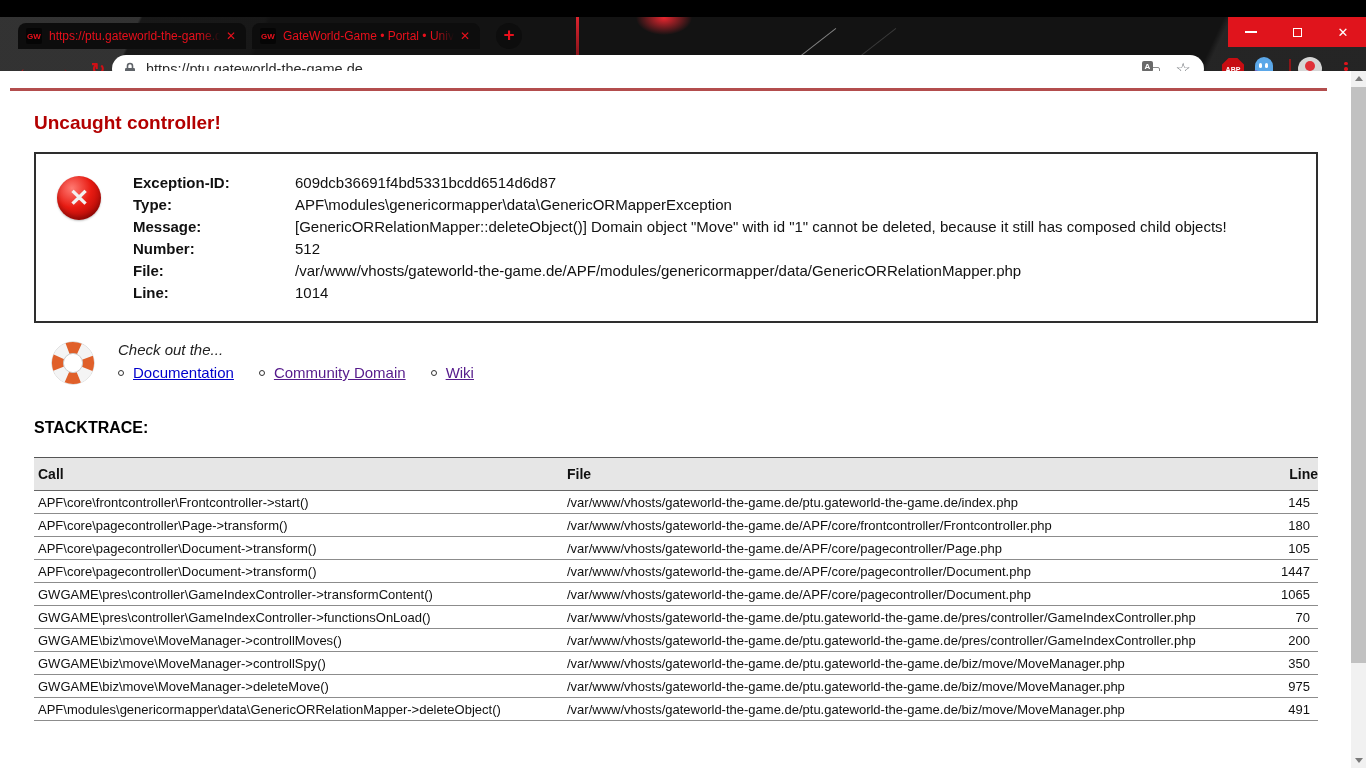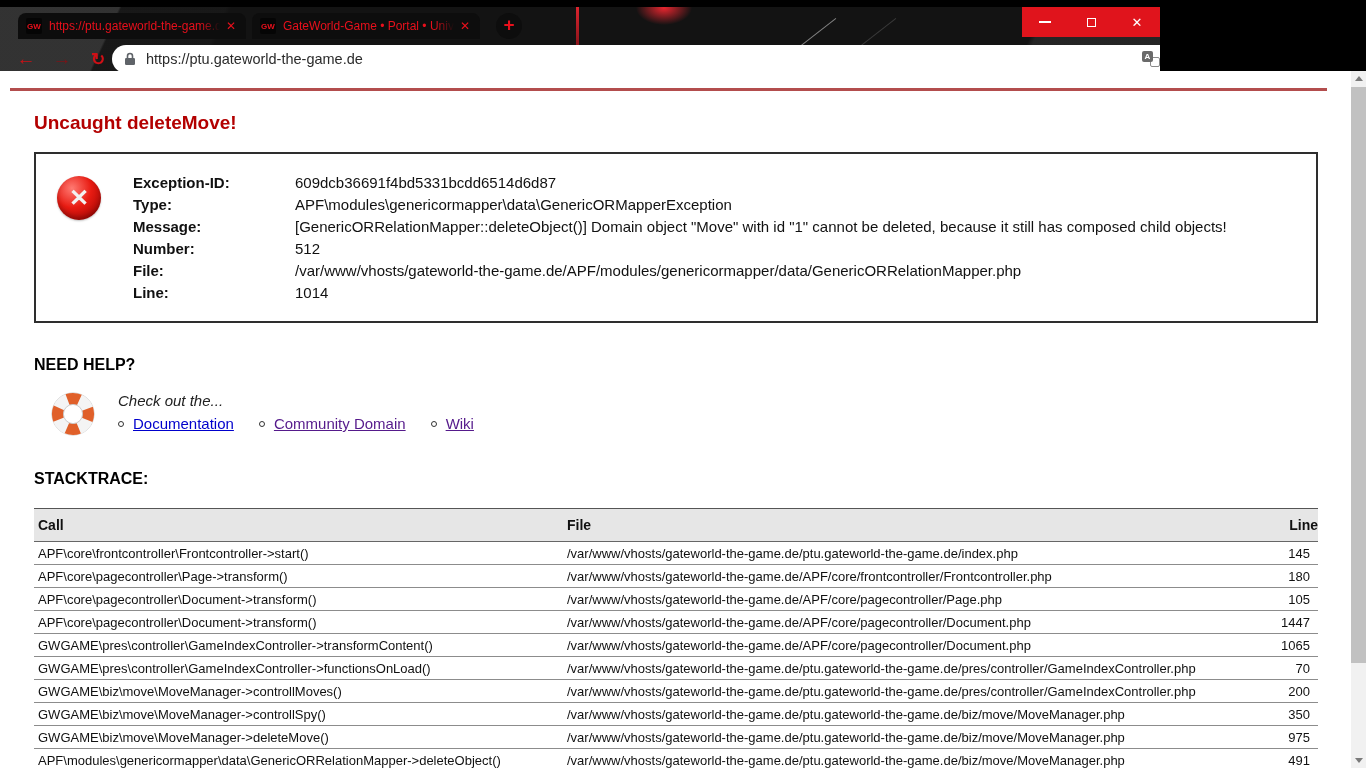--- a/index.html
+++ b/index.html
@@ -1,20 +1,20 @@
 <!DOCTYPE html>
 <html><head>
 <meta charset="utf-8">
 <style>
   html,body{margin:0;padding:0;width:1366px;height:768px;overflow:hidden;background:#000;
     font-family:"Liberation Sans", sans-serif;}
   *{box-sizing:border-box;}
 
   
-  .chrome{position:absolute;top:7px;left:0;width:1160px;height:71px;background:
+  .chrome{position:absolute;top:17px;left:0;width:1366px;height:71px;background:
     linear-gradient(115deg, rgba(82,82,82,.50) 0 10%, rgba(40,40,40,.25) 10.2% 19%, transparent 19.4%),
     linear-gradient(295deg, rgba(70,70,70,.35) 0 12%, transparent 12.5%),
     #131313;overflow:hidden;}
   .art-red-line{position:absolute;left:576px;top:0;width:3px;height:66px;
     background:linear-gradient(#ff2733,#5c060b);opacity:.85;}
   .art-red-glow{position:absolute;left:636px;top:-16px;width:56px;height:34px;border-radius:50%;
     background:radial-gradient(closest-side, rgba(255,40,50,.9), rgba(255,40,50,0));}
   .art-streak{position:absolute;left:800px;top:-6px;width:1px;height:90px;background:rgba(220,220,220,.55);
     transform:rotate(52deg);}
   .art-streak.b{left:860px;opacity:.35;}
@@ -198,21 +198,21 @@
       <i></i>
       <i></i>
       <i></i>
     </div>
 
   <div class="chrome-bottom"></div>
 </div>
 
 <div class="content">
   <div class="red-rule"></div>
-  <div class="page-title">Uncaught deleteMove!</div>
+  <div class="page-title">Uncaught controller!</div>
 
   <div class="ex-box">
     <div class="err-icon">✕</div>
     <div class="ex-rows">
       <div class="ex-row">
           <span class="ex-label">Exception-ID:</span>
           <span class="ex-value">609dcb36691f4bd5331bcdd6514d6d87</span>
         </div>
       <div class="ex-row">
           <span class="ex-label">Type:</span>
@@ -230,21 +230,20 @@
           <span class="ex-label">File:</span>
           <span class="ex-value">/var/www/vhosts/gateworld-the-game.de/APF/modules/genericormapper/data/GenericORRelationMapper.php</span>
         </div>
       <div class="ex-row">
           <span class="ex-label">Line:</span>
           <span class="ex-value">1014</span>
         </div>
     </div>
   </div>
 
-  <div class="section-h">NEED HELP?</div>
   <div class="help-row">
     <svg class="lifebuoy" viewBox="0 0 48 48">
       <circle cx="24" cy="24" r="22" fill="none" stroke="#c9c9c9" stroke-width="1"></circle>
       <circle cx="24" cy="24" r="16" fill="none" stroke="#f4f4f4" stroke-width="12"></circle>
       <circle cx="24" cy="24" r="16" fill="none" stroke="#e0602a" stroke-width="12" stroke-dasharray="12.57 12.57" stroke-dashoffset="6.28"></circle>
       <circle cx="24" cy="24" r="10" fill="none" stroke="#c9c9c9" stroke-width="1"></circle>
     </svg>
     <div class="help-text">
       <div class="help-intro">Check out the...</div>
       <div class="help-links">

